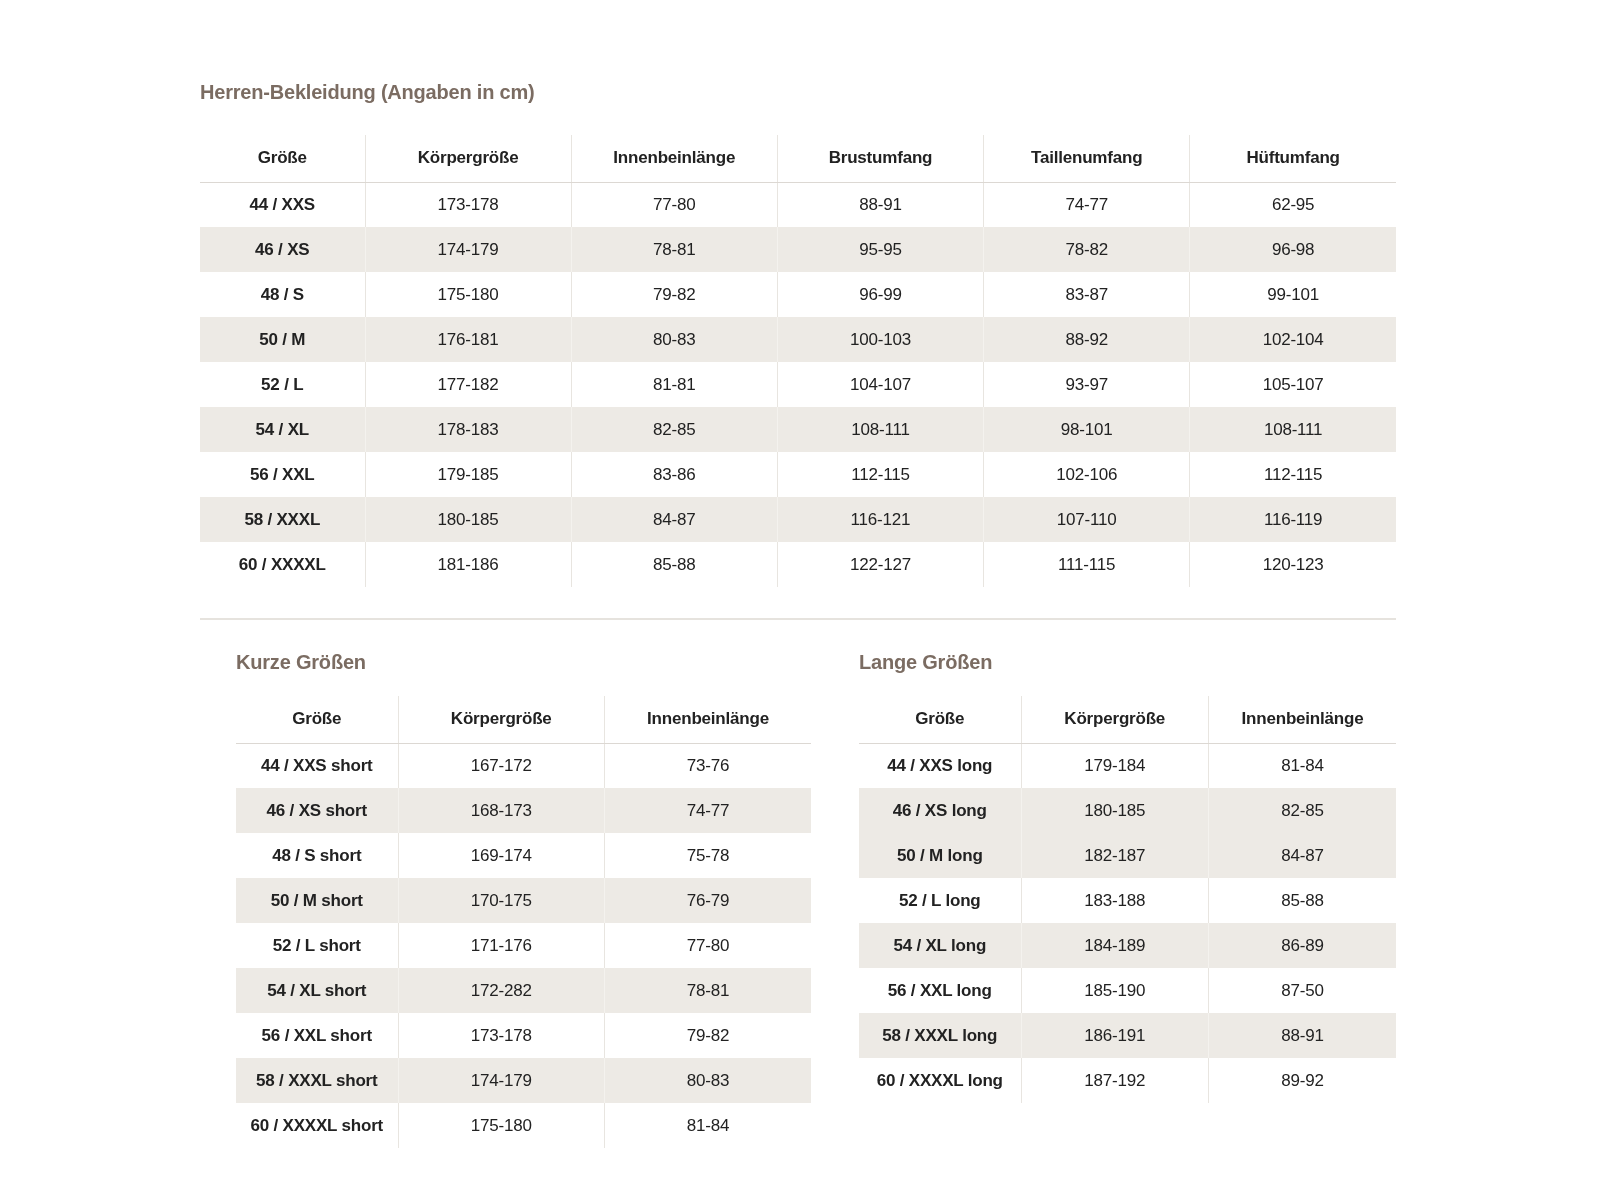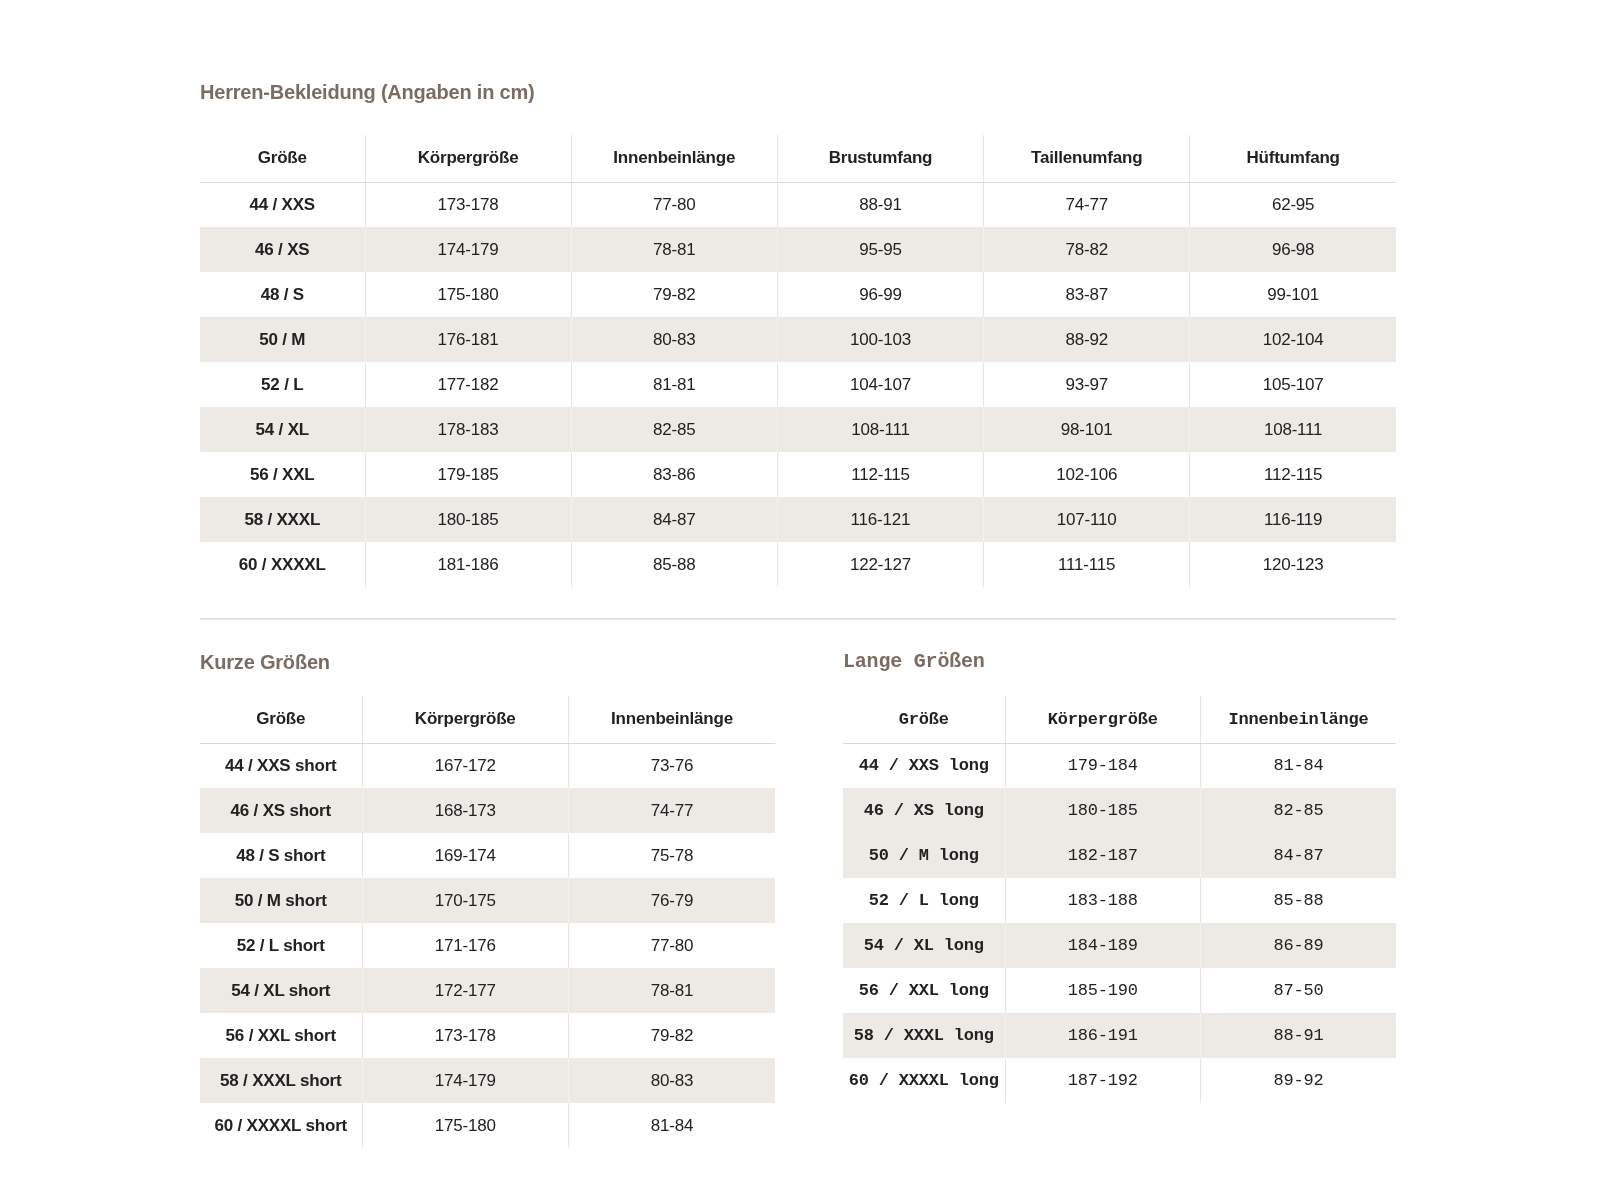--- a/index.html
+++ b/index.html
@@ -32,23 +32,23 @@
   }
   td{
     height:45px;font-size:17px;font-weight:normal;text-align:center;
     vertical-align:middle;letter-spacing:-0.2px;
   }
   td:first-child{font-weight:bold;}
   th + th, td + td{border-left:1px solid var(--grid);}
   tr.stripe td{background:var(--stripe);text-align:center;}
   tr.stripe td + td{border-left-color:var(--grid-on-stripe);}
   .divider{height:2px;background:#e6e3de;margin-top:31px;}
-  .lower{display:flex;gap:68px;}
+  .lower{display:flex;gap:48px;margin-left:36px;}
   .lower .col-short{width:575px;flex:0 0 575px;}
-  .lower .col-long{flex:1;font-family:Liberation Mono, monospace;}
+  .lower .col-long{flex:1;}
   .section-title{margin-top:30px;}
   .lower table{margin-top:22px;}
   col.c-size{width:165px;}
   col.c-size-low{width:162px;}
 </style>
 </head>
 <body>
 
 <div class="page">
 
@@ -189,21 +189,21 @@
               <td>170-175</td>
               <td>76-79</td>
             </tr>
             <tr>
               <td>52 / L short</td>
               <td>171-176</td>
               <td>77-80</td>
             </tr>
             <tr class="stripe">
               <td>54 / XL short</td>
-              <td>172-177</td>
+              <td>172-282</td>
               <td>78-81</td>
             </tr>
             <tr>
               <td>56 / XXL short</td>
               <td>173-178</td>
               <td>79-82</td>
             </tr>
             <tr class="stripe">
               <td>58 / XXXL short</td>
               <td>174-179</td>

